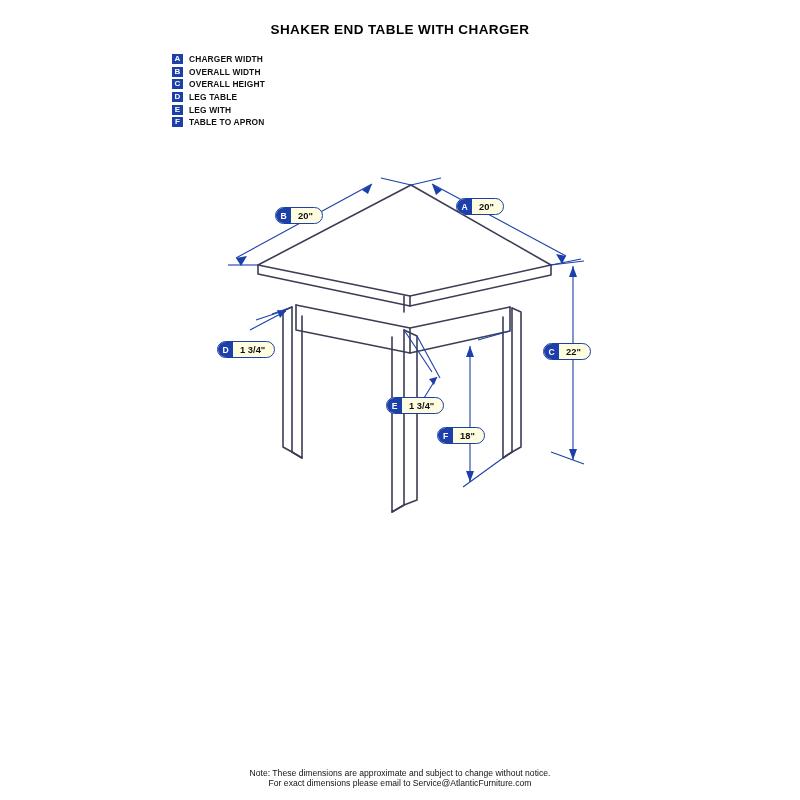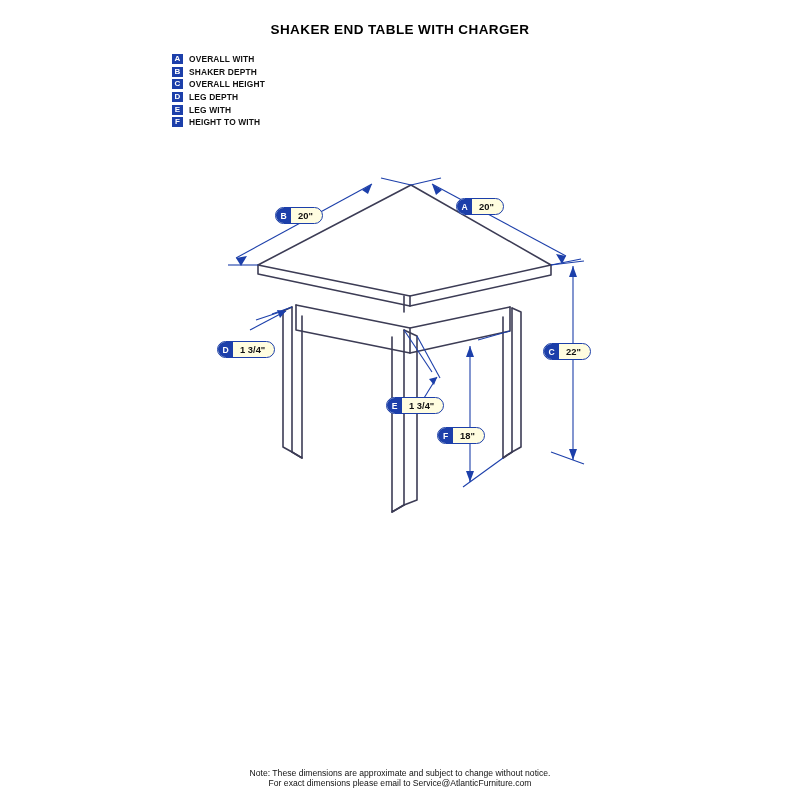--- a/index.html
+++ b/index.html
@@ -107,41 +107,41 @@
   .note.l2 { top: 778px; }
 </style>
 </head>
 <body>
 
 <div class="title">SHAKER END TABLE WITH CHARGER</div>
 
 <div class="legend">
   <div class="legend-row">
     <span class="legend-key">A</span>
-    <span class="legend-label">OVERALL WITH</span>
+    <span class="legend-label">CHARGER WIDTH</span>
   </div>
   <div class="legend-row">
     <span class="legend-key">B</span>
-    <span class="legend-label">SHAKER DEPTH</span>
+    <span class="legend-label">OVERALL WIDTH</span>
   </div>
   <div class="legend-row">
     <span class="legend-key">C</span>
     <span class="legend-label">OVERALL HEIGHT</span>
   </div>
   <div class="legend-row">
     <span class="legend-key">D</span>
-    <span class="legend-label">LEG DEPTH</span>
+    <span class="legend-label">LEG TABLE</span>
   </div>
   <div class="legend-row">
     <span class="legend-key">E</span>
     <span class="legend-label">LEG WITH</span>
   </div>
   <div class="legend-row">
     <span class="legend-key">F</span>
-    <span class="legend-label">HEIGHT TO WITH</span>
+    <span class="legend-label">TABLE TO APRON</span>
   </div>
 </div>
 
 <svg class="drawing" width="800" height="800" viewBox="0 0 800 800">
   <g fill="none" stroke="#3c3c55" stroke-width="1.6" stroke-linejoin="round" stroke-linecap="round">
 
     <polygon points="411,185 551,265 410,296 258,265" fill="#ffffff"></polygon>
 
     <path d="M258,265 L258,274 L410,306 L410,296"></path>
     <path d="M410,306 L551,275 L551,265"></path>

